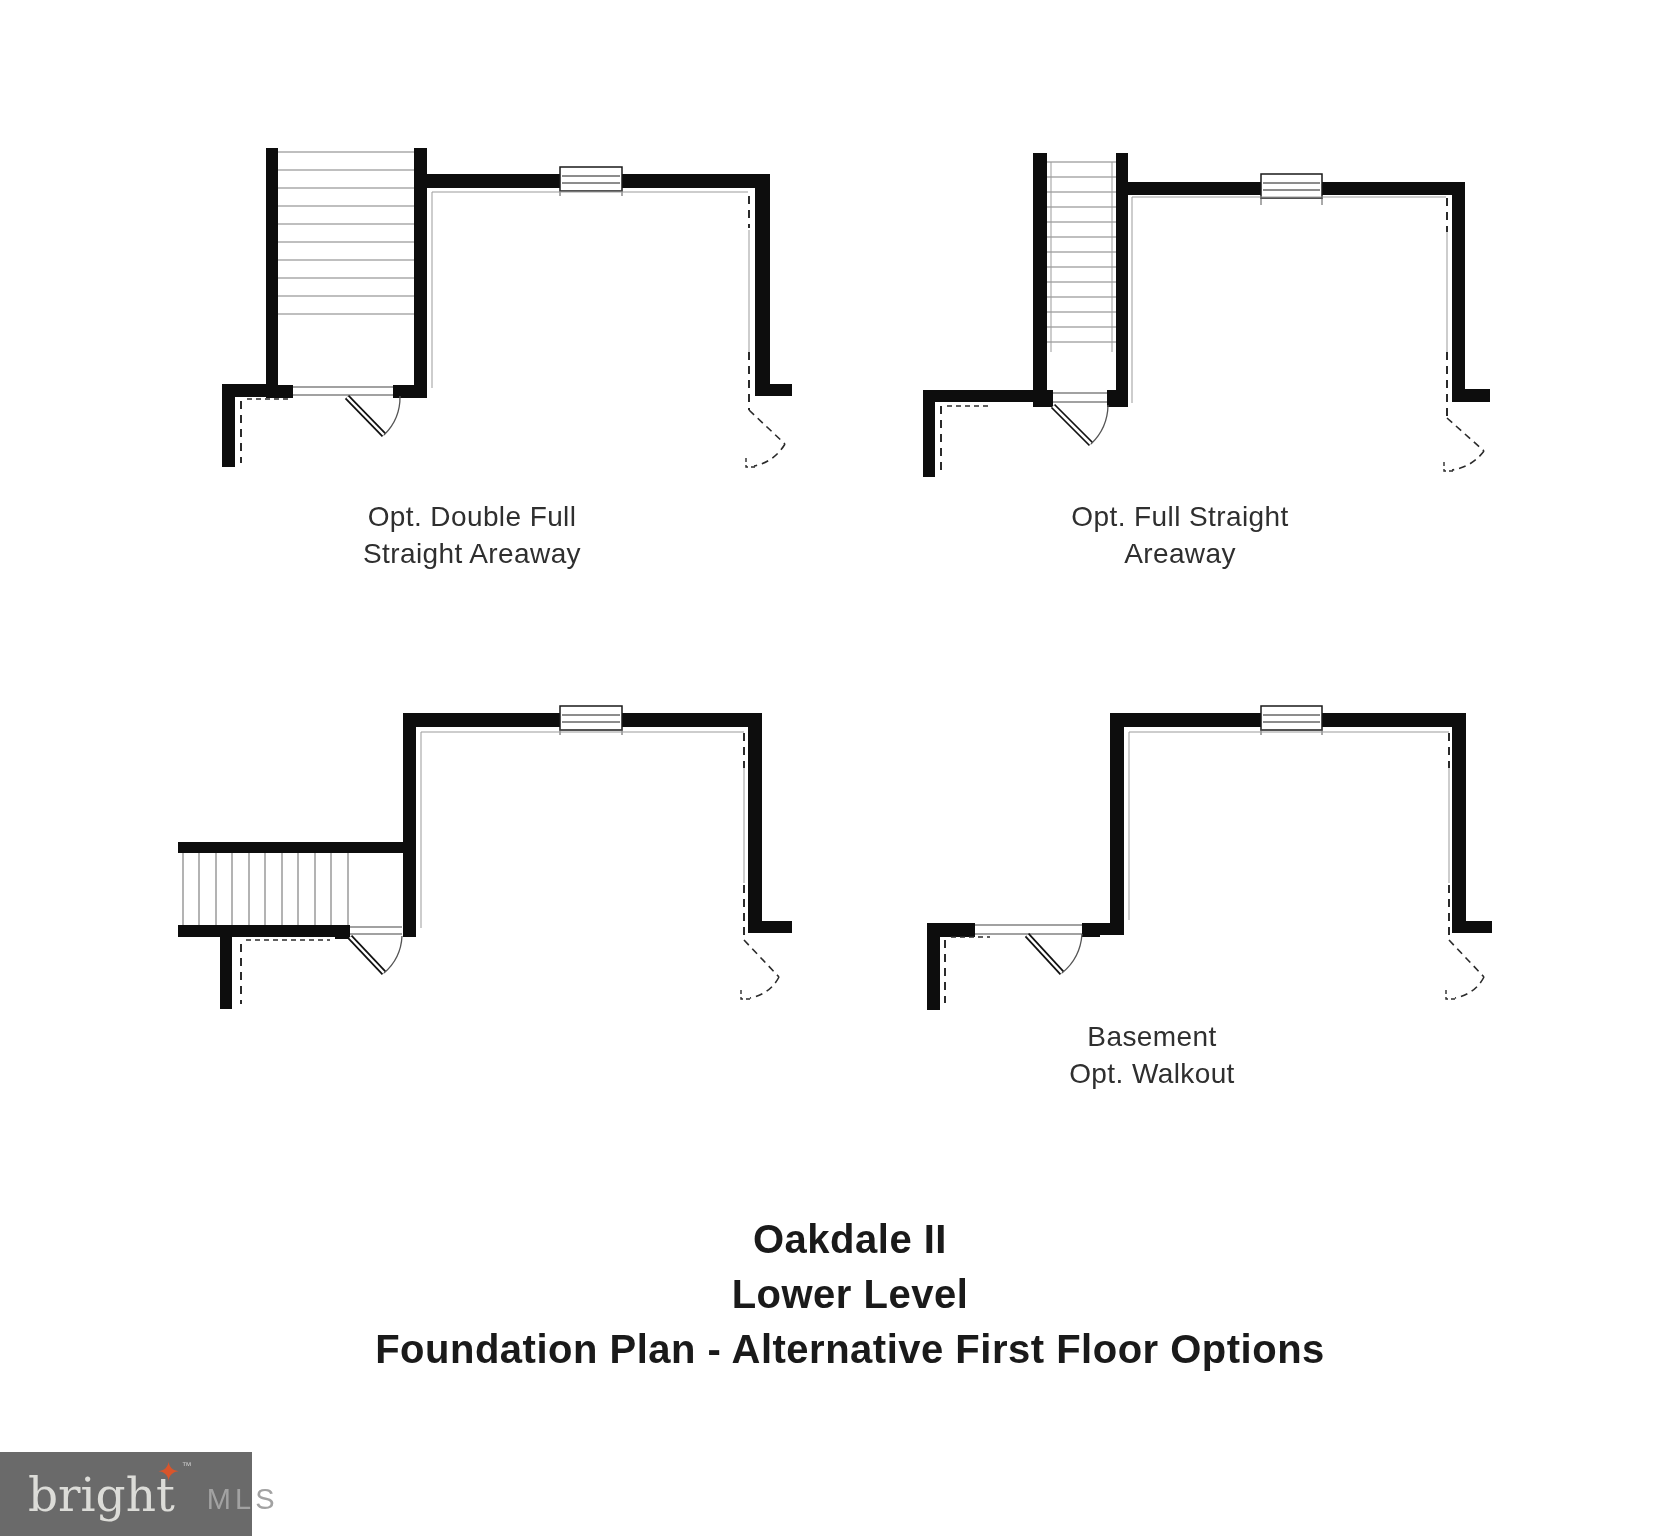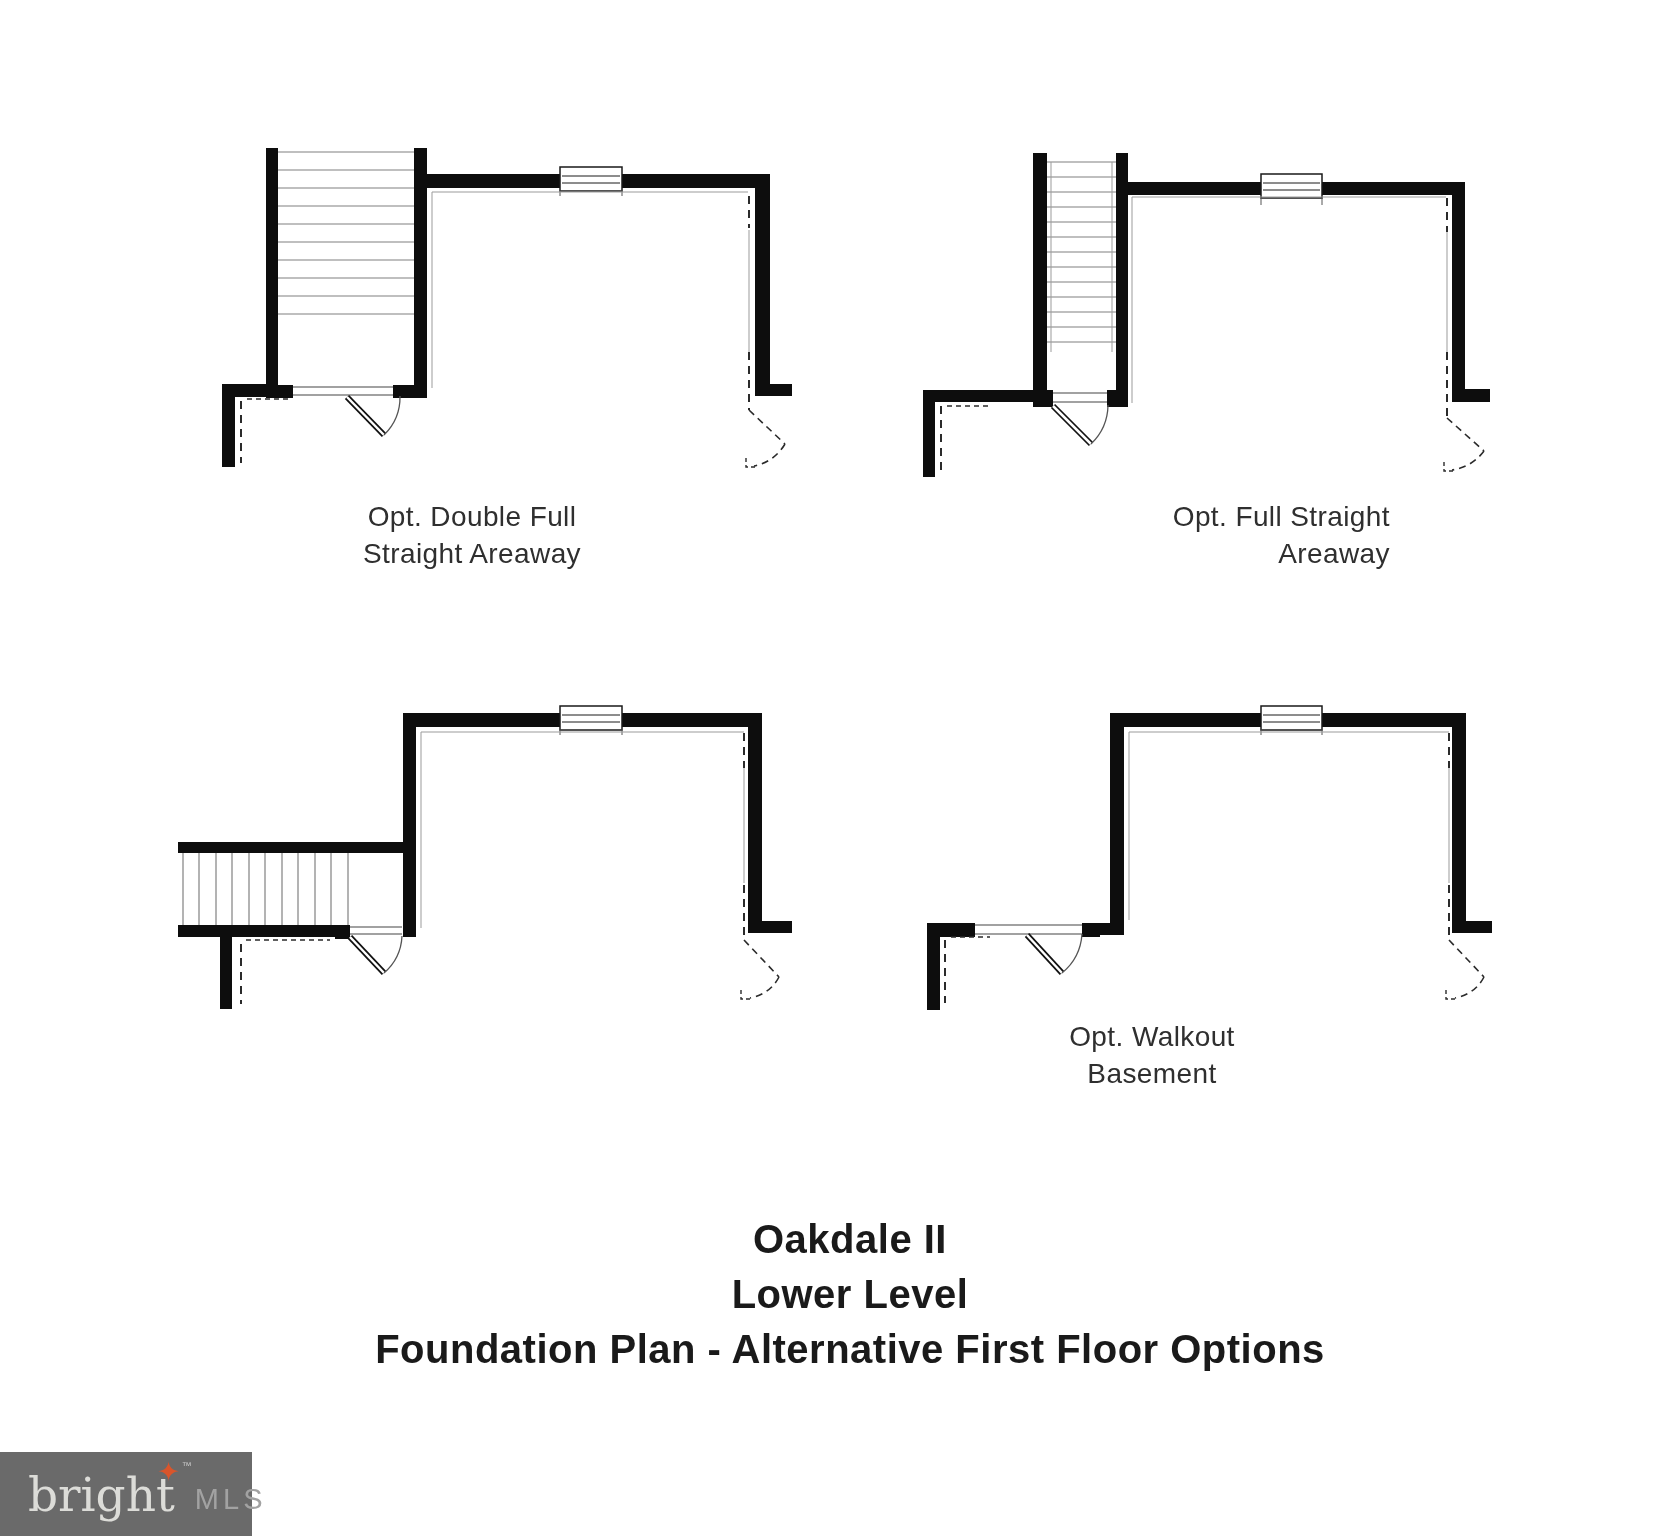--- a/index.html
+++ b/index.html
@@ -15,21 +15,21 @@
   .plan-label {
     position: absolute;
     width: 420px;
     text-align: center;
     color: #2f2f2f;
     font-size: 28px;
     line-height: 37px;
     letter-spacing: 0.4px;
   }
   .label-1 { left: 262px; top: 498px; }
-  .label-2 { left: 970px; top: 498px; text-align: right; }
+  .label-2 { left: 970px; top: 498px; }
   .label-3 { left: 295px; top: 1018px; }
   .label-4 { left: 942px; top: 1018px; }
   .title-block {
     position: absolute;
     left: 16px;
     top: 1212px;
     width: 1668px;
     text-align: center;
     color: #1a1a1a;
     font-weight: bold;
@@ -70,21 +70,21 @@
     right: -17px;
     top: -10px;
     font-size: 10px;
     color: #c9c9c9;
     font-family: "Liberation Sans", sans-serif;
   }
   .logo-suffix {
     font-size: 29px;
     color: #a2a2a2;
     letter-spacing: 4px;
-    margin-left: 20px;
+    margin-left: 32px;
     margin-top: 10px;
   }
 </style>
 </head>
 <body>
 
 <div class="page">
 
 <svg class="plan-svg" width="1668" height="1536" viewBox="0 0 1668 1536">
 
@@ -303,22 +303,22 @@
 
   <div class="plan-label label-1">
     <div>Opt. Double Full</div>
     <div>Straight Areaway</div>
   </div>
   <div class="plan-label label-2">
     <div>Opt. Full Straight</div>
     <div>Areaway</div>
   </div>
   <div class="plan-label label-4">
+    <div>Basement</div>
     <div>Opt. Walkout</div>
-    <div>Basement</div>
   </div>
 
   <div class="title-block">
     <div>Oakdale II</div>
     <div>Lower Level</div>
     <div>Foundation Plan - Alternative First Floor Options</div>
   </div>
 
   <div class="logo-box">
     <span class="logo-brand">

